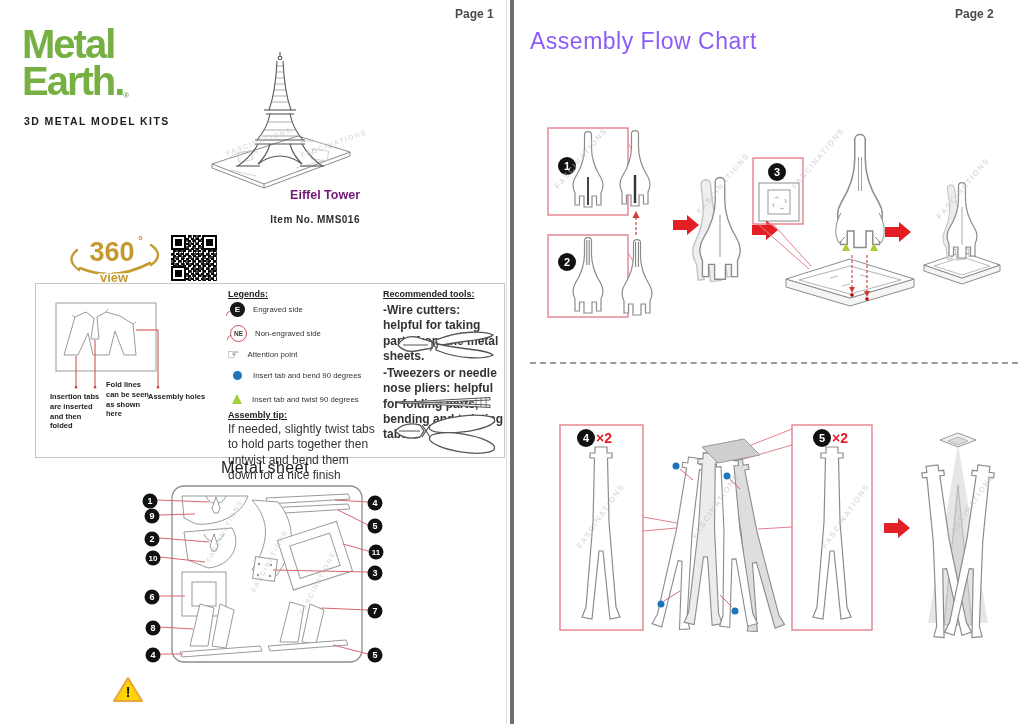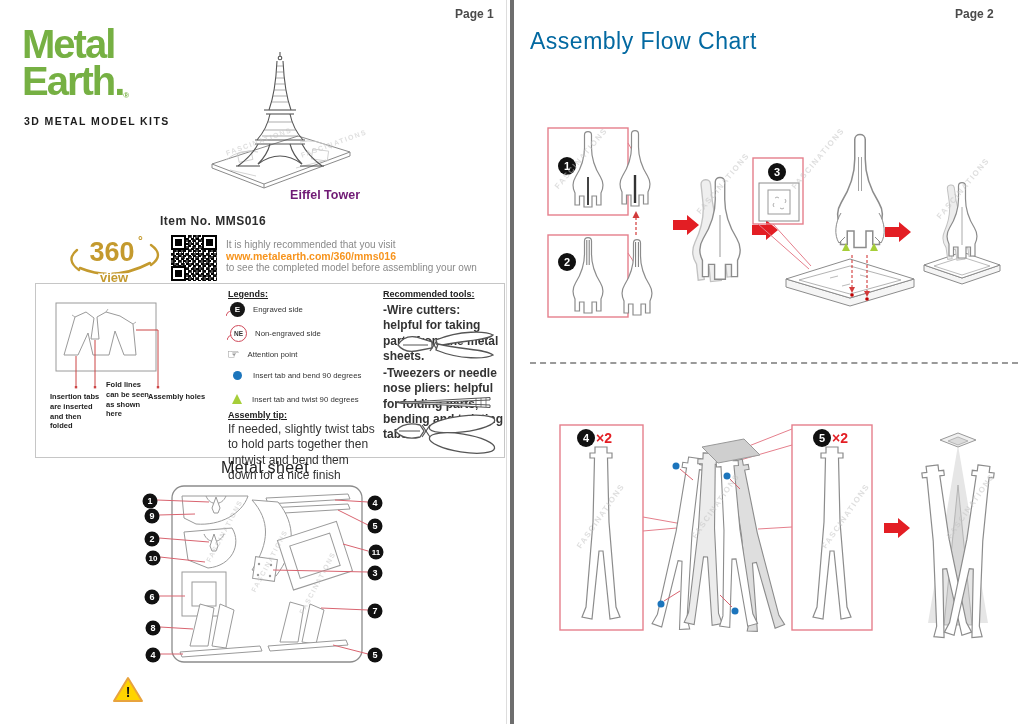--- a/index.html
+++ b/index.html
@@ -11,22 +11,22 @@
   #page2{left:514px;width:510px}
   .page-label{position:absolute;font-size:12px;font-weight:bold;color:#4a4a4a}
   
   .logo{position:absolute;left:22px;top:26px}
   .logo-word{font-size:40px;font-weight:bold;color:#76B043;line-height:.92;letter-spacing:-2px}
   .logo-reg{font-size:8px;color:#76B043;vertical-align:bottom}
   .tagline{position:absolute;left:24px;top:115px;font-size:10.5px;font-weight:bold;
            letter-spacing:1.4px;color:#1d1d1d}
   .prod-name{position:absolute;left:160px;top:188px;width:200px;text-align:right;
              font-size:12.5px;font-weight:bold;color:#701a75}
-  .prod-item{position:absolute;left:160px;top:214px;width:200px;text-align:left;
-             font-size:12px;font-weight:bold;color:#2d2d2d;letter-spacing:.5px}
+  .prod-item{position:absolute;left:160px;top:214px;width:200px;text-align:right;
+             font-size:10px;font-weight:bold;color:#2d2d2d;letter-spacing:.5px}
   
   .promo-text{position:absolute;left:226px;top:239px;width:270px;font-size:10px;color:#8a8a8a}
   .promo-link{color:#F7941D;font-weight:bold;font-size:10.5px}
   .qr{position:absolute;left:170px;top:234px;width:48px;height:48px;background:#fff;overflow:hidden}
   .qr .noise{position:absolute;inset:1px;background:repeating-conic-gradient(#000 0% 25%,#fff 0% 50%);background-size:5px 5px}
   .qr .noise2{position:absolute;inset:1px;background:repeating-conic-gradient(#111 0% 25%,transparent 0% 50%);background-size:7px 7px;opacity:.75}
   .finder{position:absolute;width:11px;height:11px;border:2.5px solid #000;background:#fff}
   .finder::after{content:"";position:absolute;inset:2px;background:#000}
   
   .legend-box{position:absolute;left:35px;top:283px;width:468px;height:173px;
@@ -45,21 +45,21 @@
   .green-tri{width:0;height:0;border-left:5.5px solid transparent;border-right:5.5px solid transparent;
              border-bottom:10px solid #A6CE39;margin-left:2px}
   .small-copy{font-size:12px;line-height:1.28;color:#333}
   .diagram-label{position:absolute;font-size:7.5px;font-weight:bold;color:#222;line-height:1.3}
   
   .ms-title{position:absolute;left:135px;top:459px;width:260px;text-align:center;
             font-size:16px;color:#222;letter-spacing:.5px}
   .warning-text{position:absolute;left:148px;top:679px;width:312px;font-size:8.8px;
                 font-weight:bold;color:#2e2e2e;line-height:1.35}
   
-  .flow-title{position:absolute;left:16px;top:28px;font-size:23px;color:#0369a1;letter-spacing:.5px}
+  .flow-title{position:absolute;left:16px;top:28px;font-size:23px;color:#8b5cf6;letter-spacing:.5px}
   .dash-sep{position:absolute;left:16px;top:362px;width:488px;border-top:2px dashed #9a9a9a}
   .stepcirc{position:absolute;width:18px;height:18px;border-radius:50%;background:#111;color:#fff;
             font-size:11px;font-weight:bold;display:flex;align-items:center;justify-content:center}
   .stepgrp{position:absolute;display:flex;align-items:center}
   .stepgrp .stepcirc{position:static}
   .qty{color:#E31E24;font-size:14px;font-weight:bold;margin-left:1px}
   .wm{position:absolute;color:#c4c4c4;opacity:.55;font-size:8px;font-weight:bold;
       letter-spacing:1.5px;transform-origin:left top;pointer-events:none;white-space:nowrap}
   .divider{position:absolute;left:510px;top:0;width:4px;height:724px;background:#6e6e6e}
   .page1-edge{position:absolute;left:506px;top:0;width:1px;height:724px;background:#ddd}
@@ -127,25 +127,20 @@
   </svg>
 
   <div class="qr">
     <div class="noise"></div>
     <div class="noise2"></div>
     <div class="finder" style="left:1px;top:1px"></div>
     <div class="finder" style="right:1px;top:1px"></div>
     <div class="finder" style="left:1px;bottom:1px"></div>
   </div>
 
-  <div class="promo-text">
-    <div>It is highly recommended that you visit</div>
-    <div class="promo-link">www.metalearth.com/360/mms016</div>
-    <div>to see the completed model before assembling your own</div>
-  </div>
 
   <div class="legend-box"></div>
 
   <svg class="abs" style="left:48px;top:298px" width="120" height="95" viewBox="0 0 120 95">
     <rect x="8" y="5" width="100" height="68" fill="#fff" stroke="#9a9a9a" stroke-width="1"></rect>
     <path d="M16,57 L27,19 L38,14 L46,20 L43,41 L51,41 L49,19 L58,14 L72,18 L85,26 L88,57 L76,57 L67,33 L61,57 L45,57 L40,35 L30,57 Z" fill="#fff" stroke="#9a9a9a" stroke-width="1"></path>
     <path d="M27,19 l-3,-2 M58,14 l2,-3 M85,26 l3,-2" stroke="#9a9a9a" stroke-width=".8" fill="none"></path>
     <g stroke="#CC4444" stroke-width="1">
       <line x1="28" y1="58" x2="28" y2="90"></line>
       <line x1="47" y1="42" x2="47" y2="90"></line>

